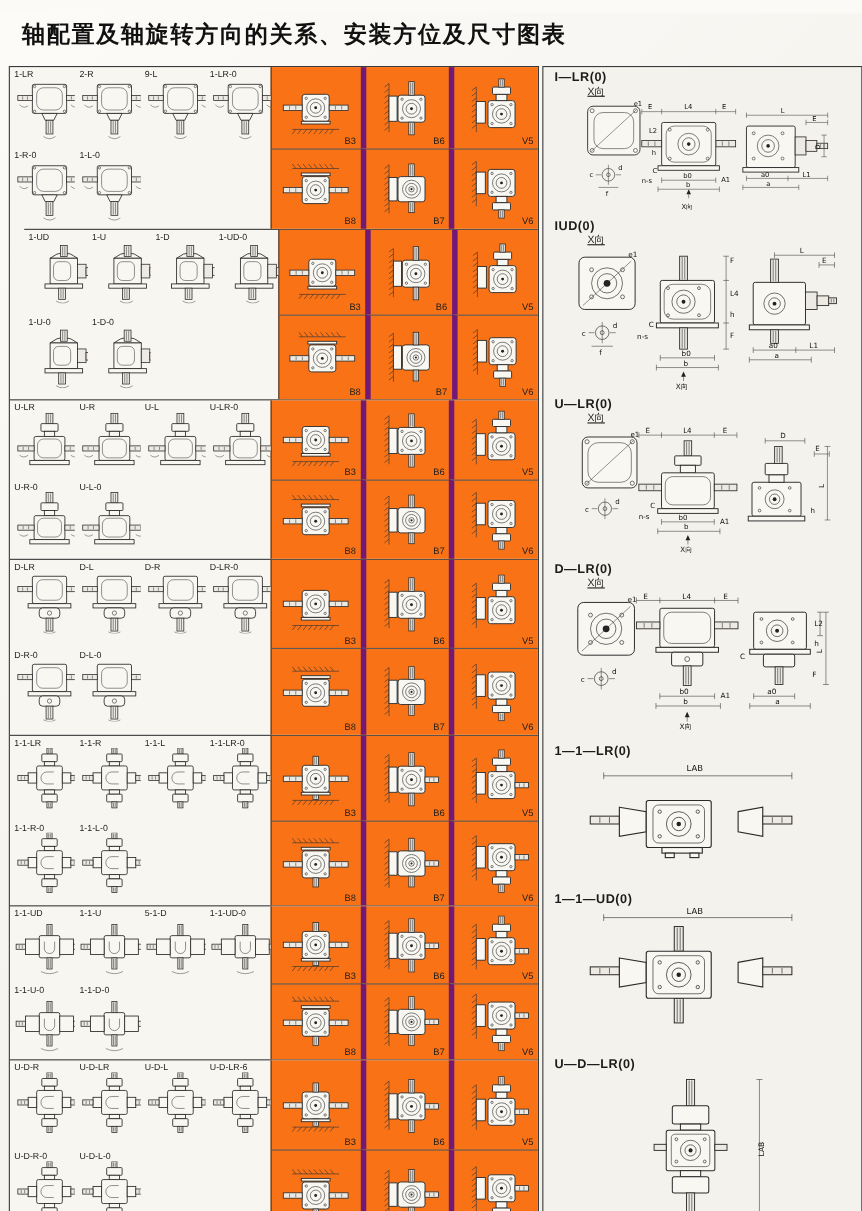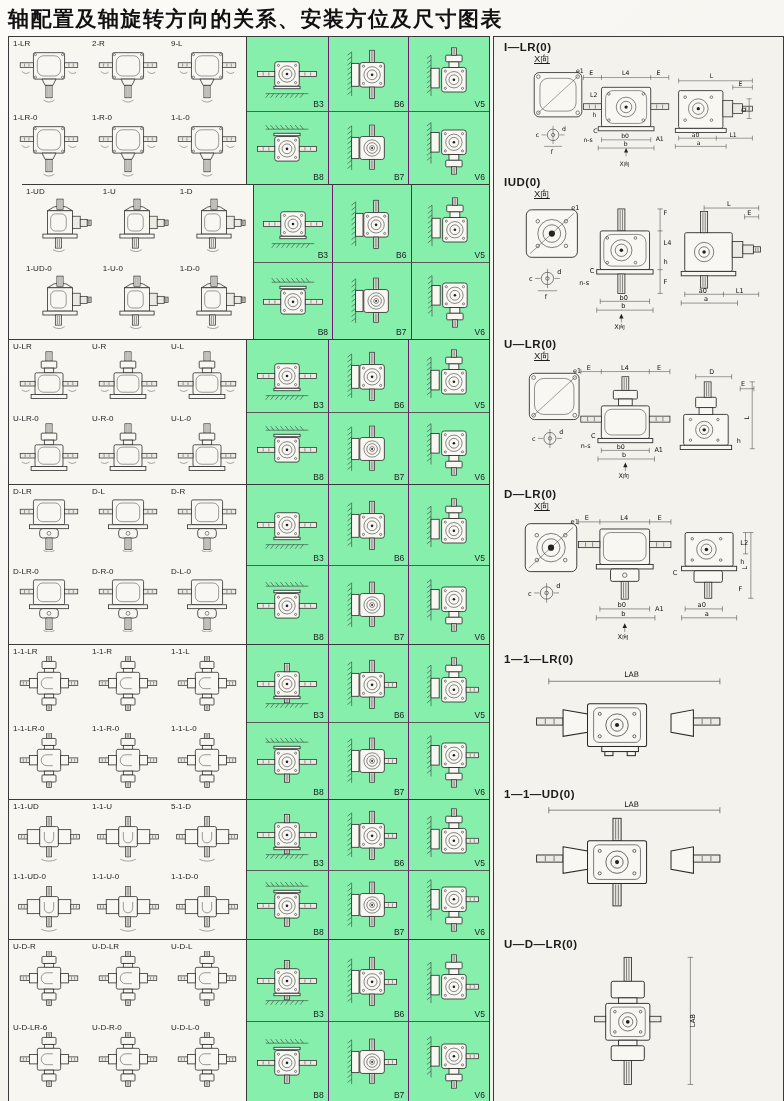--- a/index.html
+++ b/index.html
@@ -1,30 +1,30 @@
 <!DOCTYPE html>
 <html><head>
 <meta charset="utf-8">
 <style>
   html,body{margin:0;padding:0;}
   body{width:784px;height:1101px;overflow:hidden;background:#fbfaf6;font-family:"Liberation Sans","DejaVu Sans",sans-serif;color:#1c1c1c;}
   .page{width:784px;height:1101px;position:relative;background:linear-gradient(135deg,#fcfbf8 0%,#f4f3ee 60%,#efeee8 100%);}
-  .title{margin:0;padding:5px 0 3px 8px;font-size:21px;font-weight:bold;letter-spacing:1.5px;color:#111;}
+  .title{margin:12px;padding:5px 0 3px 8px;font-size:21px;font-weight:bold;letter-spacing:1.5px;color:#111;}
   .board{display:flex;margin:0 0 0 8px;align-items:stretch;}
   .table{width:482px;border:1.6px solid #3a3a3a;box-sizing:border-box;background:#f7f6f1;}
   .group-row{display:flex;border-top:1.3px solid #3a3a3a;box-sizing:border-box;}
   .group-row:first-child{border-top:none;}
-  .lblock{width:237px;display:grid;grid-template-columns:repeat(3,1fr);grid-auto-rows:50%;}
+  .lblock{width:237px;display:grid;grid-template-columns:repeat(4,1fr);grid-auto-rows:50%;}
   .lcell{position:relative;display:flex;flex-direction:column;overflow:hidden;}
   .llabel{position:absolute;top:2px;left:4px;font-size:8px;white-space:nowrap;z-index:2;}
   .uicon{margin:11px auto 0;line-height:0;}
   .uicon svg{width:72px;height:56px;}
-  .mblock{width:243px;border-left:1.3px solid #3a3a3a;box-sizing:border-box;display:grid;grid-template-columns:repeat(3,1fr);grid-auto-rows:50%;background:#86efac;}
+  .mblock{width:243px;border-left:1.3px solid #3a3a3a;box-sizing:border-box;display:grid;grid-template-columns:repeat(3,1fr);grid-auto-rows:50%;background:#f97316;}
   .mcell{position:relative;display:flex;align-items:center;justify-content:center;box-sizing:border-box;overflow:hidden;}
-  .mcell.bl{border-left:1px solid #701a75;}
+  .mcell.bl{border-left:5px solid #701a75;}
   .mcell.bt{border-top:1px solid #5a5a5a;}
   .mlabel{position:absolute;right:4px;bottom:2px;font-size:8.5px;}
   .micon{line-height:0;}
   .micon svg{width:70px;height:54px;}
   .rightcol{width:291px;margin-left:3px;border:1.6px solid #3a3a3a;box-sizing:border-box;background:#f3f2ec;}
   .panel{box-sizing:border-box;padding:4px 2px 1px 10px;display:flex;flex-direction:column;overflow:hidden;}
   .ptitle{font-size:11.5px;font-weight:bold;letter-spacing:.5px;}
   .psub{font-size:9.5px;margin-left:30px;text-decoration:underline;}
   .pscene{flex:1;min-height:0;line-height:0;}
   .pscene svg{width:100%;height:100%;}

